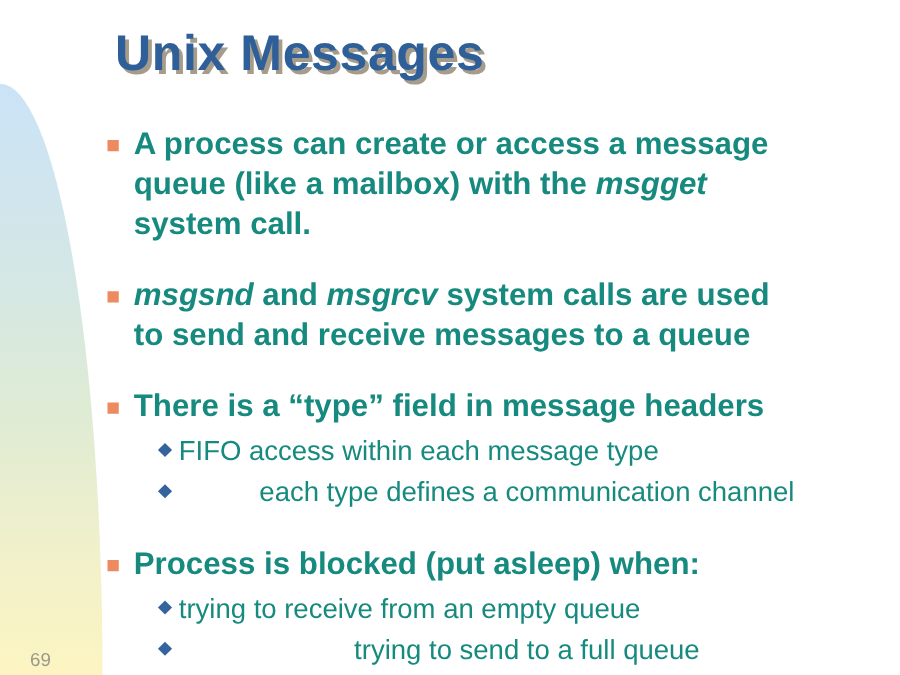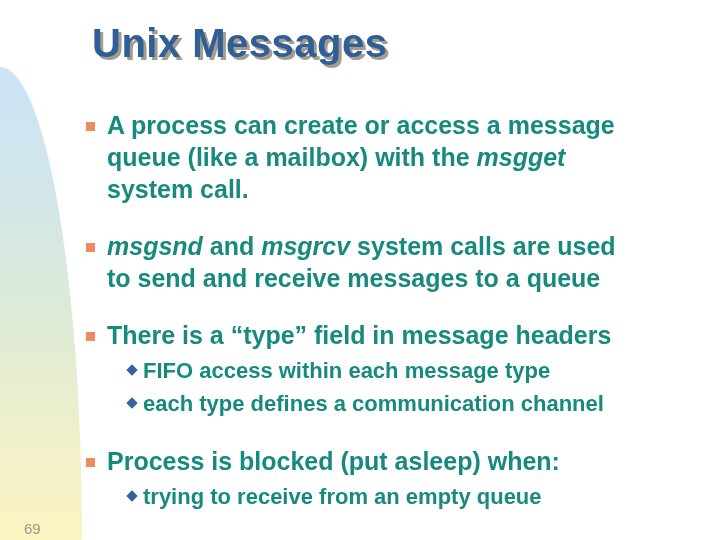--- a/index.html
+++ b/index.html
@@ -61,34 +61,34 @@
   .bullet {
     position: relative;
     white-space: pre-wrap;
   }
   .bullet.level1 {
     padding-left: 22px;
     font-size: 25px;
     line-height: 32px;
     margin-top: 25px;
   }
-  .bullet.level1:first-child { margin-top: 14px; }
+  .bullet.level1:first-child { margin-top: 4px; }
   .bullet.level2 {
     margin-left: 41px;
     padding-left: 17px;
     font-size: 22px;
     line-height: 33px;
     margin-top: 3px;
   }
-  .bullet.level2 + .bullet.level2 { margin-top: 0; }
+  .bullet.level2 + .bullet.level2 { margin-top: 0; text-align: center; }
   .level1 .bullet-text { font-weight: 700; }
   .level2 .bullet-text { font-weight: 400; }
   .seg-bold { font-weight: 700; font-style: normal; }
   .seg-italic { font-weight: 700; font-style: italic; }
-  .seg-regular { font-weight: 700; font-style: normal; }
+  .seg-regular { font-weight: 400; font-style: normal; }
   .marker {
     position: absolute;
     display: block;
   }
   .marker.square {
     left: 1px;
     top: 13px;
     width: 9px;
     height: 9px;
     background: var(--bullet-square-color, #ed8a5f);
@@ -113,14 +113,15 @@
       <div class="bullet level1"><span class="marker square"></span><span class="bullet-text"><span class="seg-bold">A process can create or access a message
 queue (like a mailbox) with the </span><span class="seg-italic">msgget</span><span class="seg-bold">
 system call.</span></span></div>
       <div class="bullet level1"><span class="marker square"></span><span class="bullet-text"><span class="seg-italic">msgsnd</span><span class="seg-bold"> and </span><span class="seg-italic">msgrcv</span><span class="seg-bold"> system calls are used
 to send and receive messages to a queue</span></span></div>
       <div class="bullet level1"><span class="marker square"></span><span class="bullet-text"><span class="seg-bold">There is a “type” field in message headers</span></span></div>
       <div class="bullet level2"><span class="marker diamond"></span><span class="bullet-text"><span class="seg-regular">FIFO access within each message type</span></span></div>
       <div class="bullet level2"><span class="marker diamond"></span><span class="bullet-text"><span class="seg-regular">each type defines a communication channel</span></span></div>
       <div class="bullet level1"><span class="marker square"></span><span class="bullet-text"><span class="seg-bold">Process is blocked (put asleep) when:</span></span></div>
       <div class="bullet level2"><span class="marker diamond"></span><span class="bullet-text"><span class="seg-regular">trying to receive from an empty queue</span></span></div>
+      <div class="bullet level2"><span class="marker diamond"></span><span class="bullet-text"><span class="seg-regular">trying to send to a full queue</span></span></div>
     </div>
 </div>
 
 </body></html>

